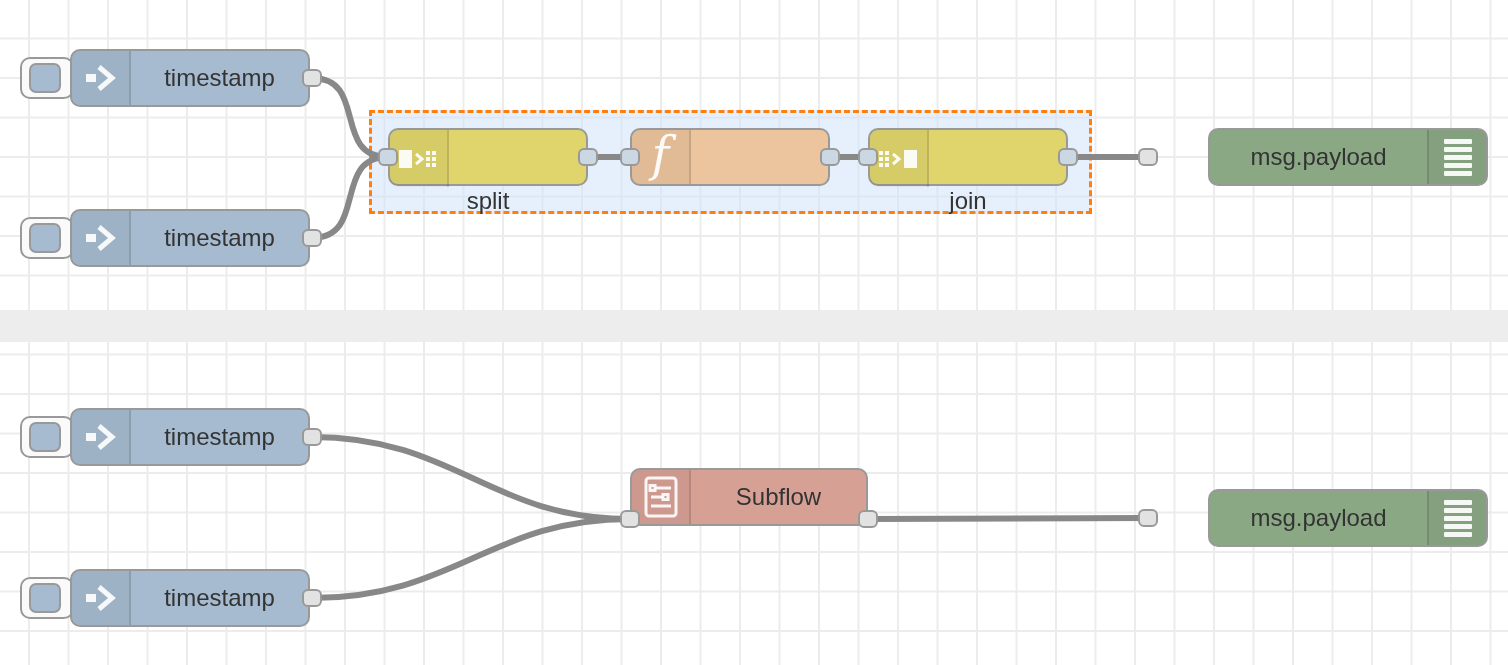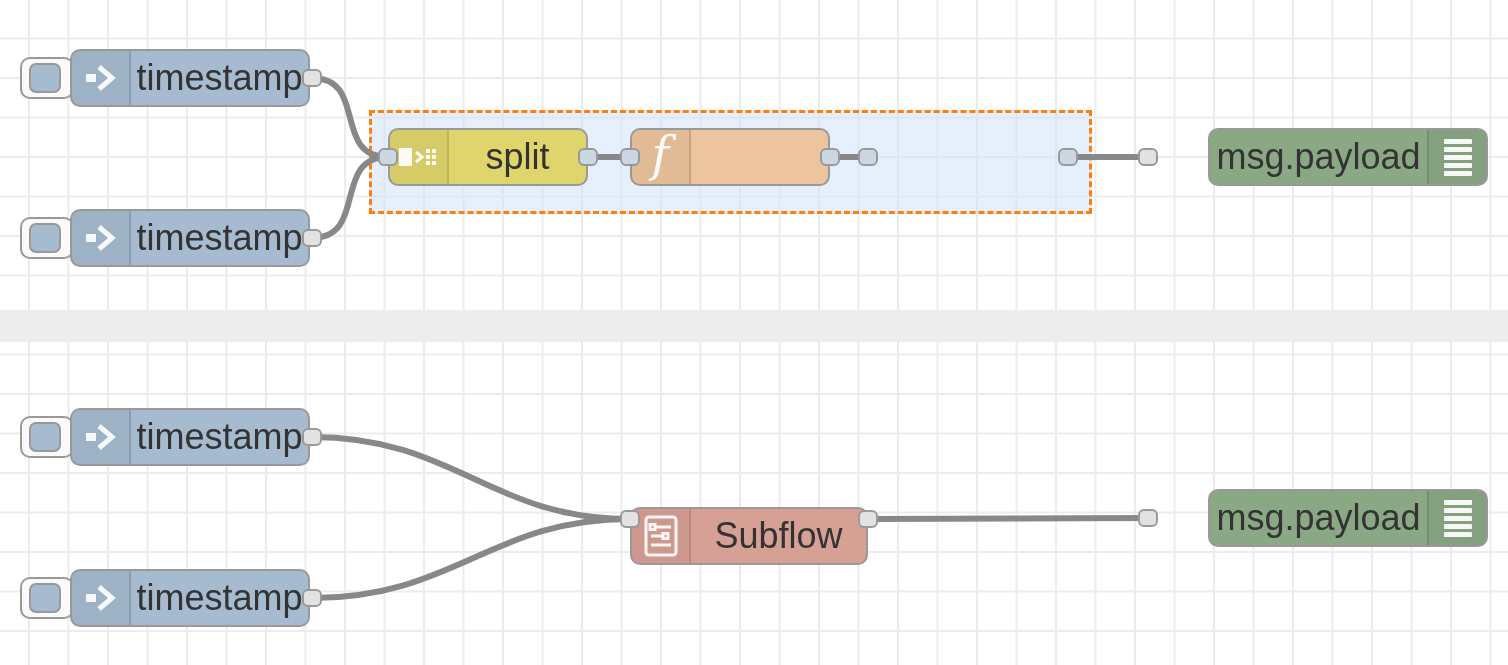--- a/index.html
+++ b/index.html
@@ -19,25 +19,25 @@
   .wires{position:absolute;left:0;top:0;width:1508px;height:665px;z-index:3;}
   .wires path{stroke:#888888;stroke-width:6;fill:none;stroke-linecap:round;}
 
   .node{position:absolute;height:58px;border:2px solid #999;border-radius:10px;
     display:flex;box-sizing:border-box;z-index:5;}
   .node .icon{width:57px;flex:0 0 57px;background:rgba(0,0,0,0.045);
     display:flex;align-items:center;justify-content:center;}
   .node .icon.left{border-right:2px solid rgba(0,0,0,0.12);border-radius:8px 0 0 8px;}
   .node .icon.right{border-left:2px solid rgba(0,0,0,0.12);border-radius:0 8px 8px 0;}
   .node .label{flex:1;display:flex;align-items:center;justify-content:center;
-    font-size:36px;color:#333;white-space:nowrap;}
+    font-size:24px;color:#333;white-space:nowrap;}
   .inject{background:#a6bbcf;width:240px;left:70px;}
-  .splitjoin{background:#dfd56c;width:200px;}
+  .splitjoin{background:#dfd56c;width:200px;flex-direction:column;}
   .function{background:#ecc49d;width:200px;left:630px;top:128px;}
-  .subflow{background:#d7a095;width:238px;left:630px;top:507px;}
+  .subflow{background:#d7a095;width:238px;left:630px;top:468px;}
   .debug{background:#8ba884;width:280px;left:1208px;}
 
   .port{position:absolute;width:20px;height:18px;background:#e2e2e2;border:2px solid #999;
     border-radius:6px;box-sizing:border-box;z-index:6;}
   .port.insel{background:#ccd7e4;}
 
   .btn-outer{position:absolute;background:#fafafa;border:2px solid #999;border-radius:10px;
     box-sizing:border-box;z-index:4;}
   .btn-inner{position:absolute;border:2px solid #999;border-radius:7px;box-sizing:border-box;z-index:4;}
   .btn-blue{background:#a6bbcf;}
@@ -115,20 +115,37 @@
 
   <div class="node function">
     <div class="icon left">
       <span class="ficon">f</span>
     </div>
     <div class="label"></div>
   </div>
   <div class="port insel" style="left:620px;top:148px;"></div>
   <div class="port insel" style="left:820px;top:148px;"></div>
 
+  <div class="node splitjoin" style="left:868px;top:128px;">
+    <div class="icon left">
+      <svg class="glyph" width="42" height="36" viewBox="0 0 42 36">
+        <g fill="rgba(255,255,255,0.92)">
+          <rect x="1" y="10" width="4" height="4"></rect>
+            <rect x="7" y="10" width="4" height="4"></rect>
+          <rect x="1" y="16" width="4" height="4"></rect>
+            <rect x="7" y="16" width="4" height="4"></rect>
+          <rect x="1" y="22" width="4" height="4"></rect>
+            <rect x="7" y="22" width="4" height="4"></rect>
+        </g>
+        <path d="M15 13 L21 18 L15 23" stroke="rgba(255,255,255,0.92)" stroke-width="3" fill="none"></path>
+        <rect x="26" y="9" width="13" height="18" fill="rgba(255,255,255,0.92)"></rect>
+      </svg>
+    </div>
+    <div class="label">join</div>
+  </div>
   <div class="port insel" style="left:858px;top:148px;"></div>
   <div class="port insel" style="left:1058px;top:148px;"></div>
 
   <div class="btn-outer" style="left:1428px;top:131px;width:54px;height:53px;"></div>
   <div class="btn-inner btn-green" style="left:1438px;top:140px;width:36px;height:36px;"></div>
   <div class="node debug" style="top:128px;">
     <div class="label">msg.payload</div>
     <div class="icon right">
       <svg class="glyph" width="30" height="40" viewBox="0 0 30 40">
         <g fill="rgba(255,255,255,0.92)">

